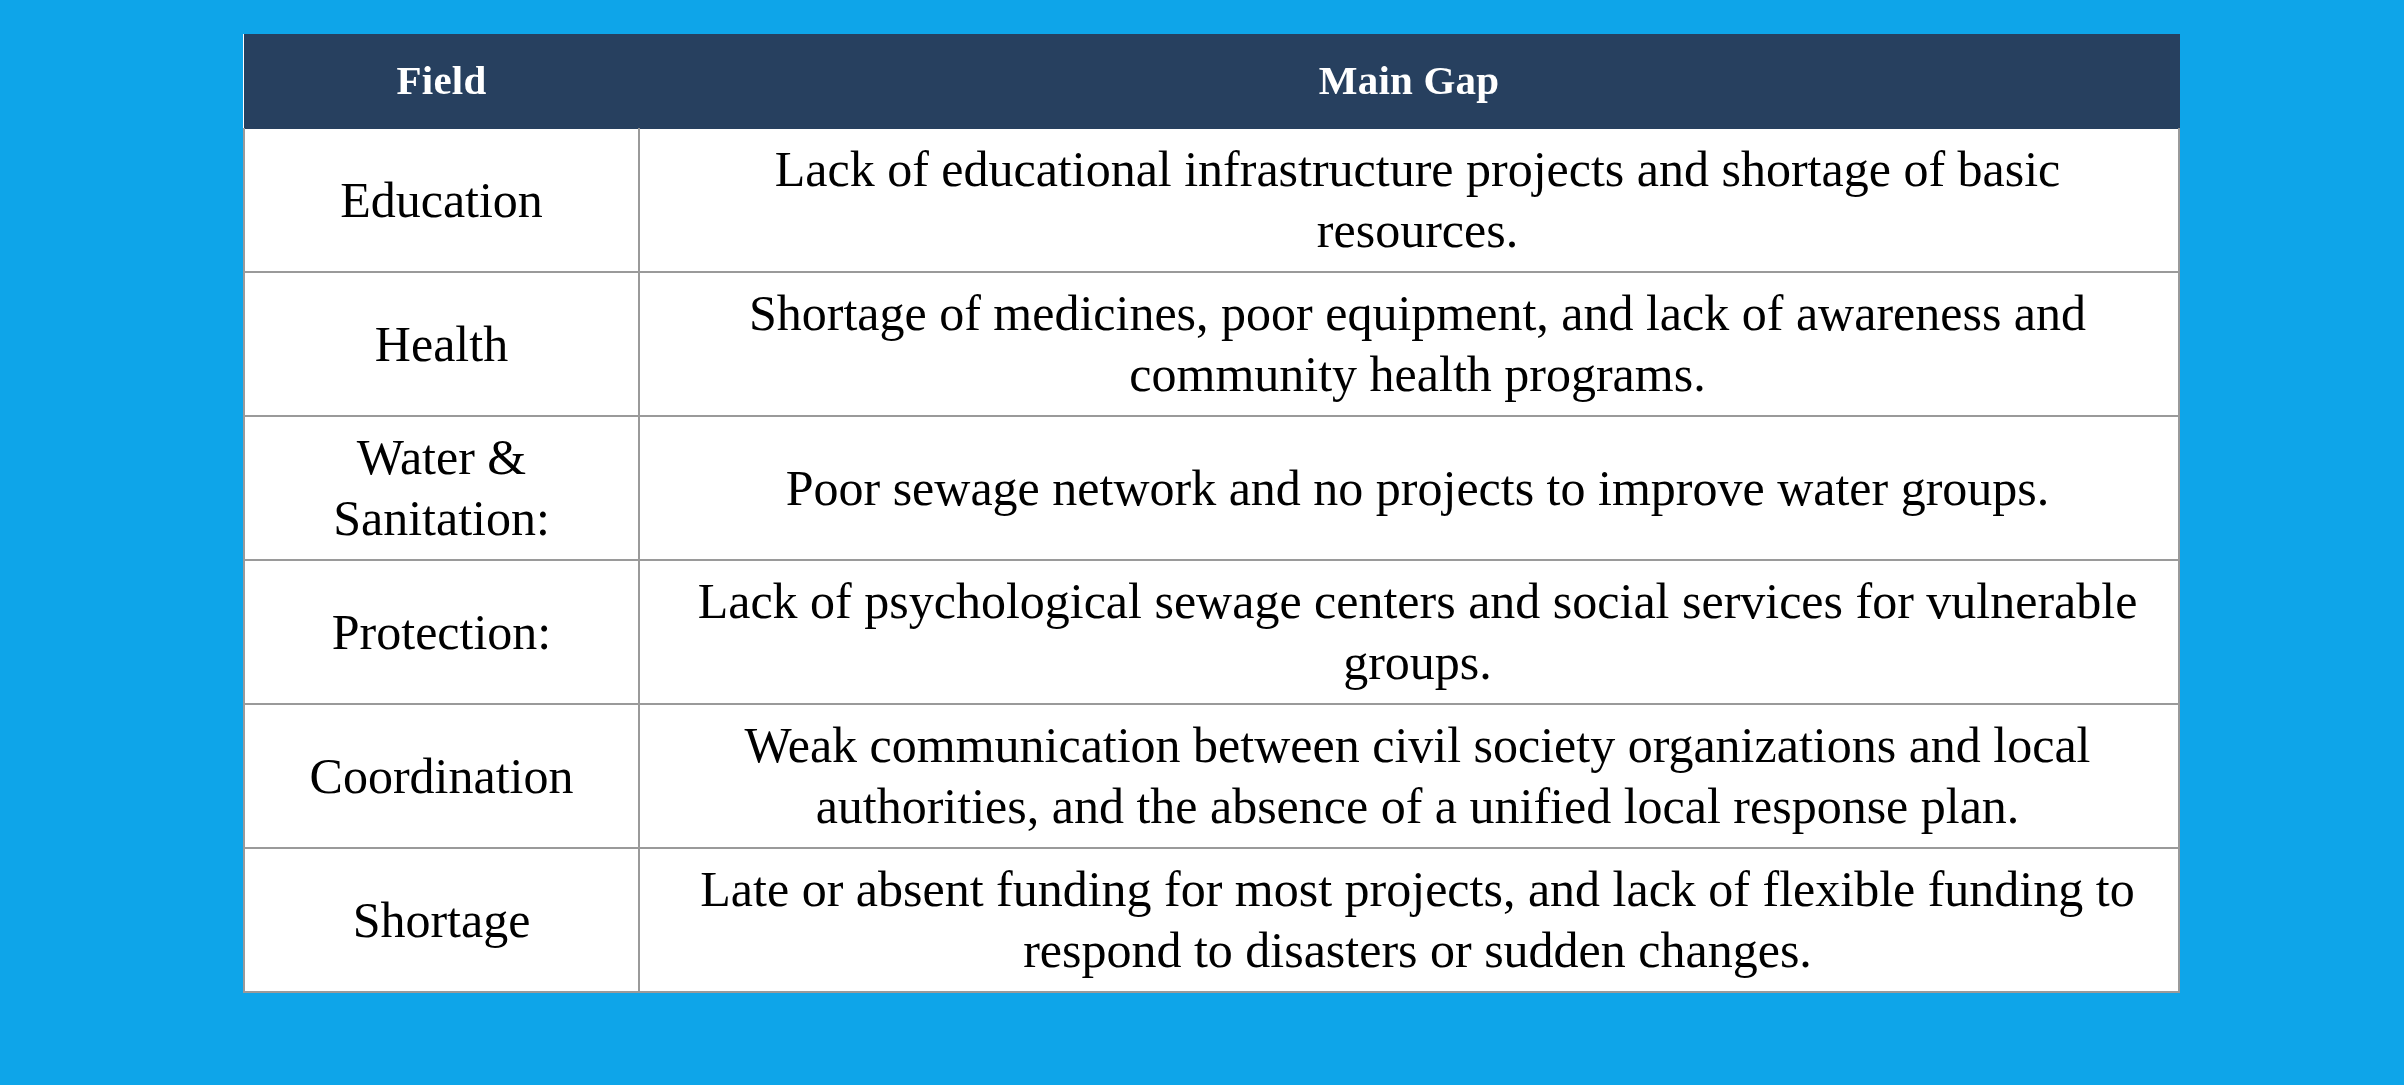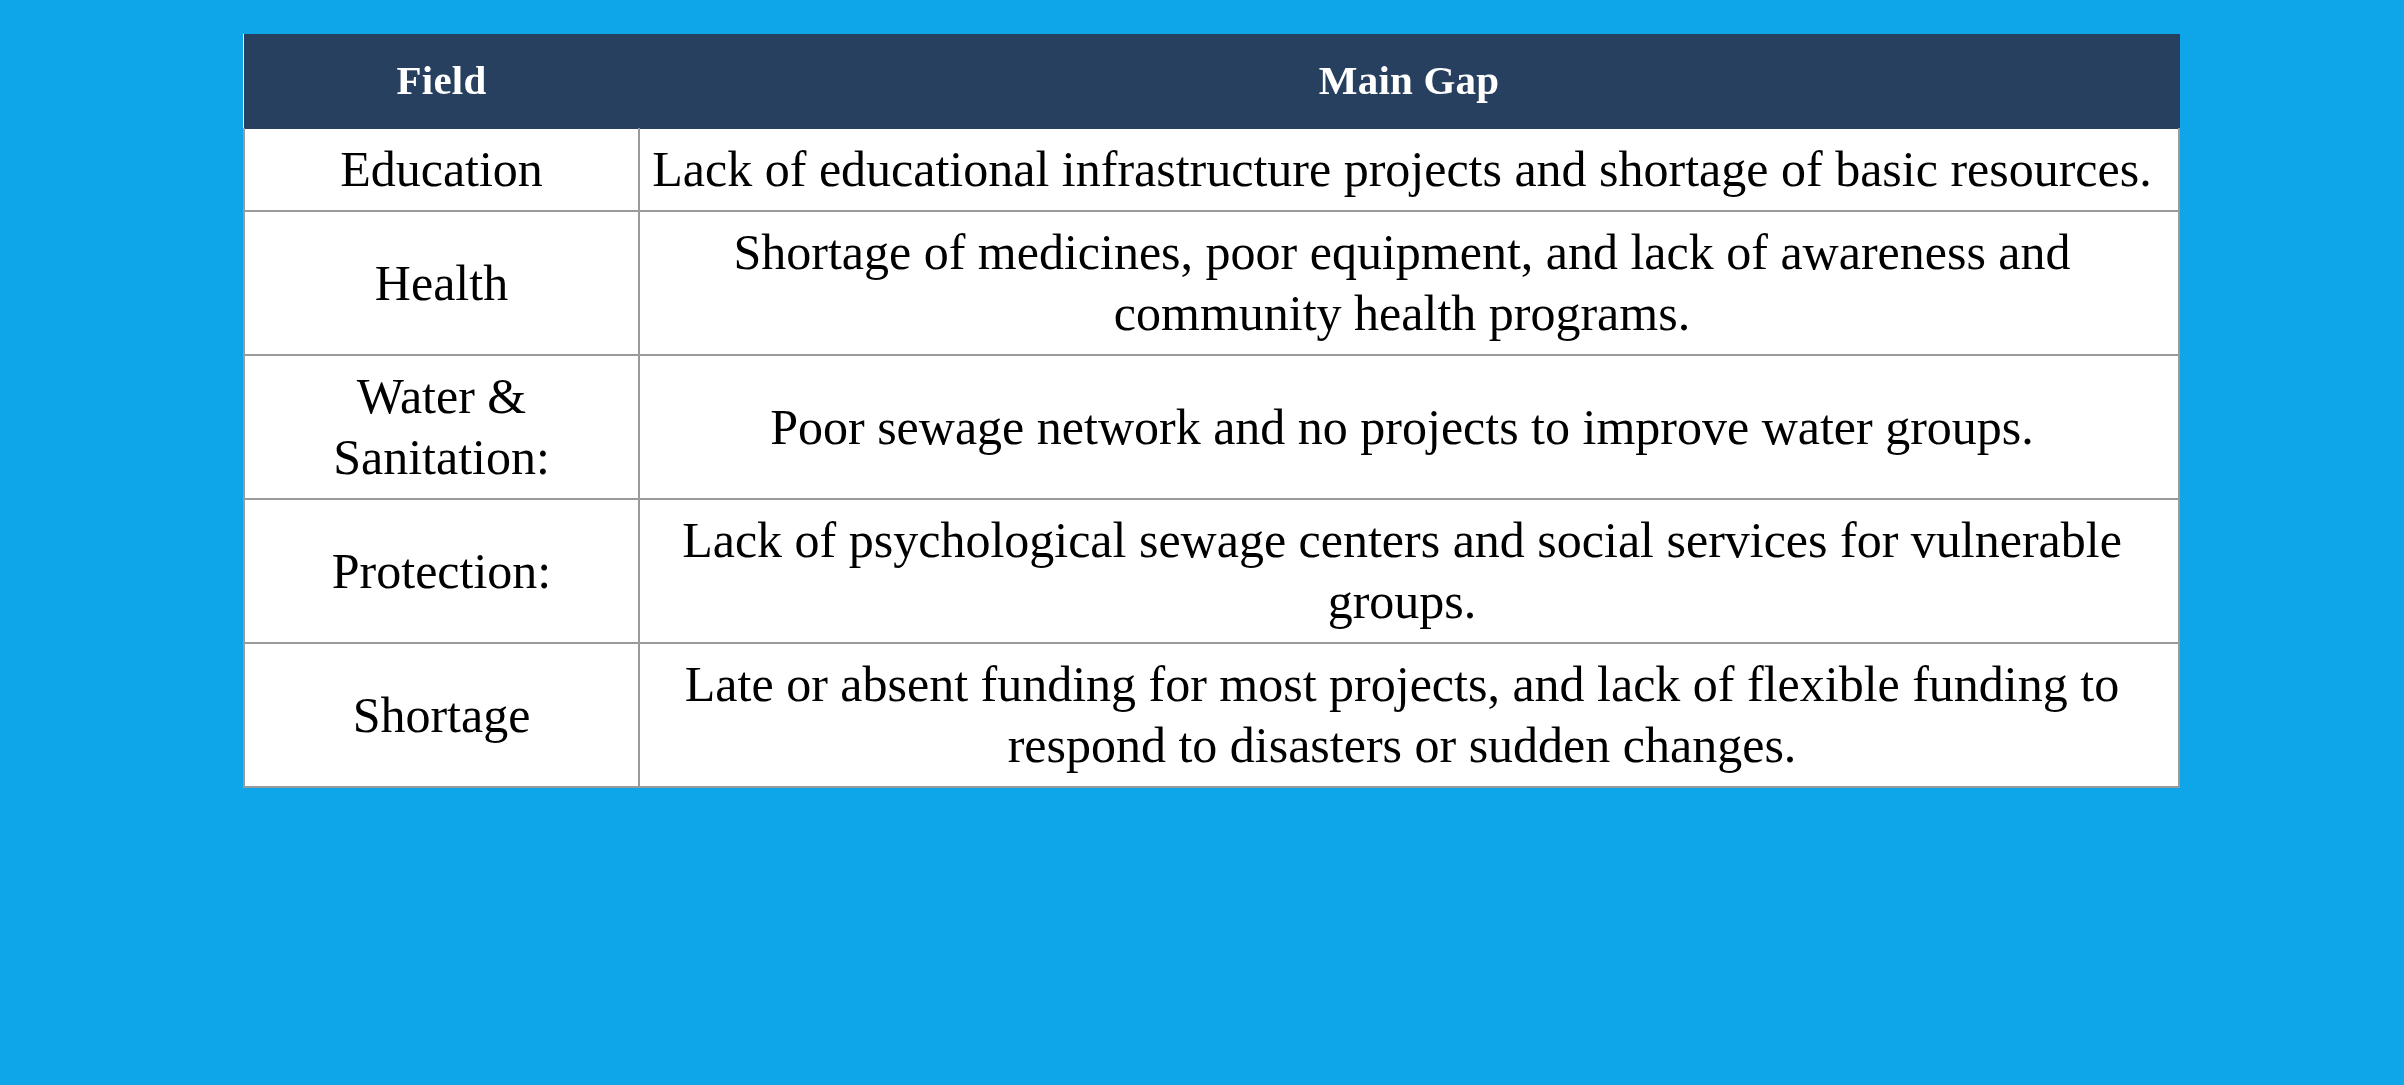--- a/index.html
+++ b/index.html
@@ -53,21 +53,21 @@
     text-align: center;
     vertical-align: middle;
     padding: 10px 14px;
     color: #000000;
   }
   tbody td.field-cell {
     padding-left: 8px;
     padding-right: 8px;
   }
   tbody td.gap-cell {
-    padding-left: 8px;
+    padding-left: 39px;
     padding-right: 22px;
   }
   tbody tr:first-child td {
     border-top: 1px solid #27405f;
   }
 </style>
 </head>
 <body>
 
 <div class="page">
@@ -94,19 +94,23 @@
         </tr>
         <tr>
           <td class="field-cell">Water &amp; Sanitation:</td>
           <td class="gap-cell">Poor sewage network and no projects to improve water groups.</td>
         </tr>
         <tr>
           <td class="field-cell">Protection:</td>
           <td class="gap-cell">Lack of psychological sewage centers and social services for vulnerable groups.</td>
         </tr>
         <tr>
+          <td class="field-cell">Coordination</td>
+          <td class="gap-cell">Weak communication between civil society organizations and local authorities, and the absence of a unified local response plan.</td>
+        </tr>
+        <tr>
           <td class="field-cell">Shortage</td>
           <td class="gap-cell">Late or absent funding for most projects, and lack of flexible funding to respond to disasters or sudden changes.</td>
         </tr>
       </tbody>
     </table>
   </div>
 </div>
 
 </body></html>

